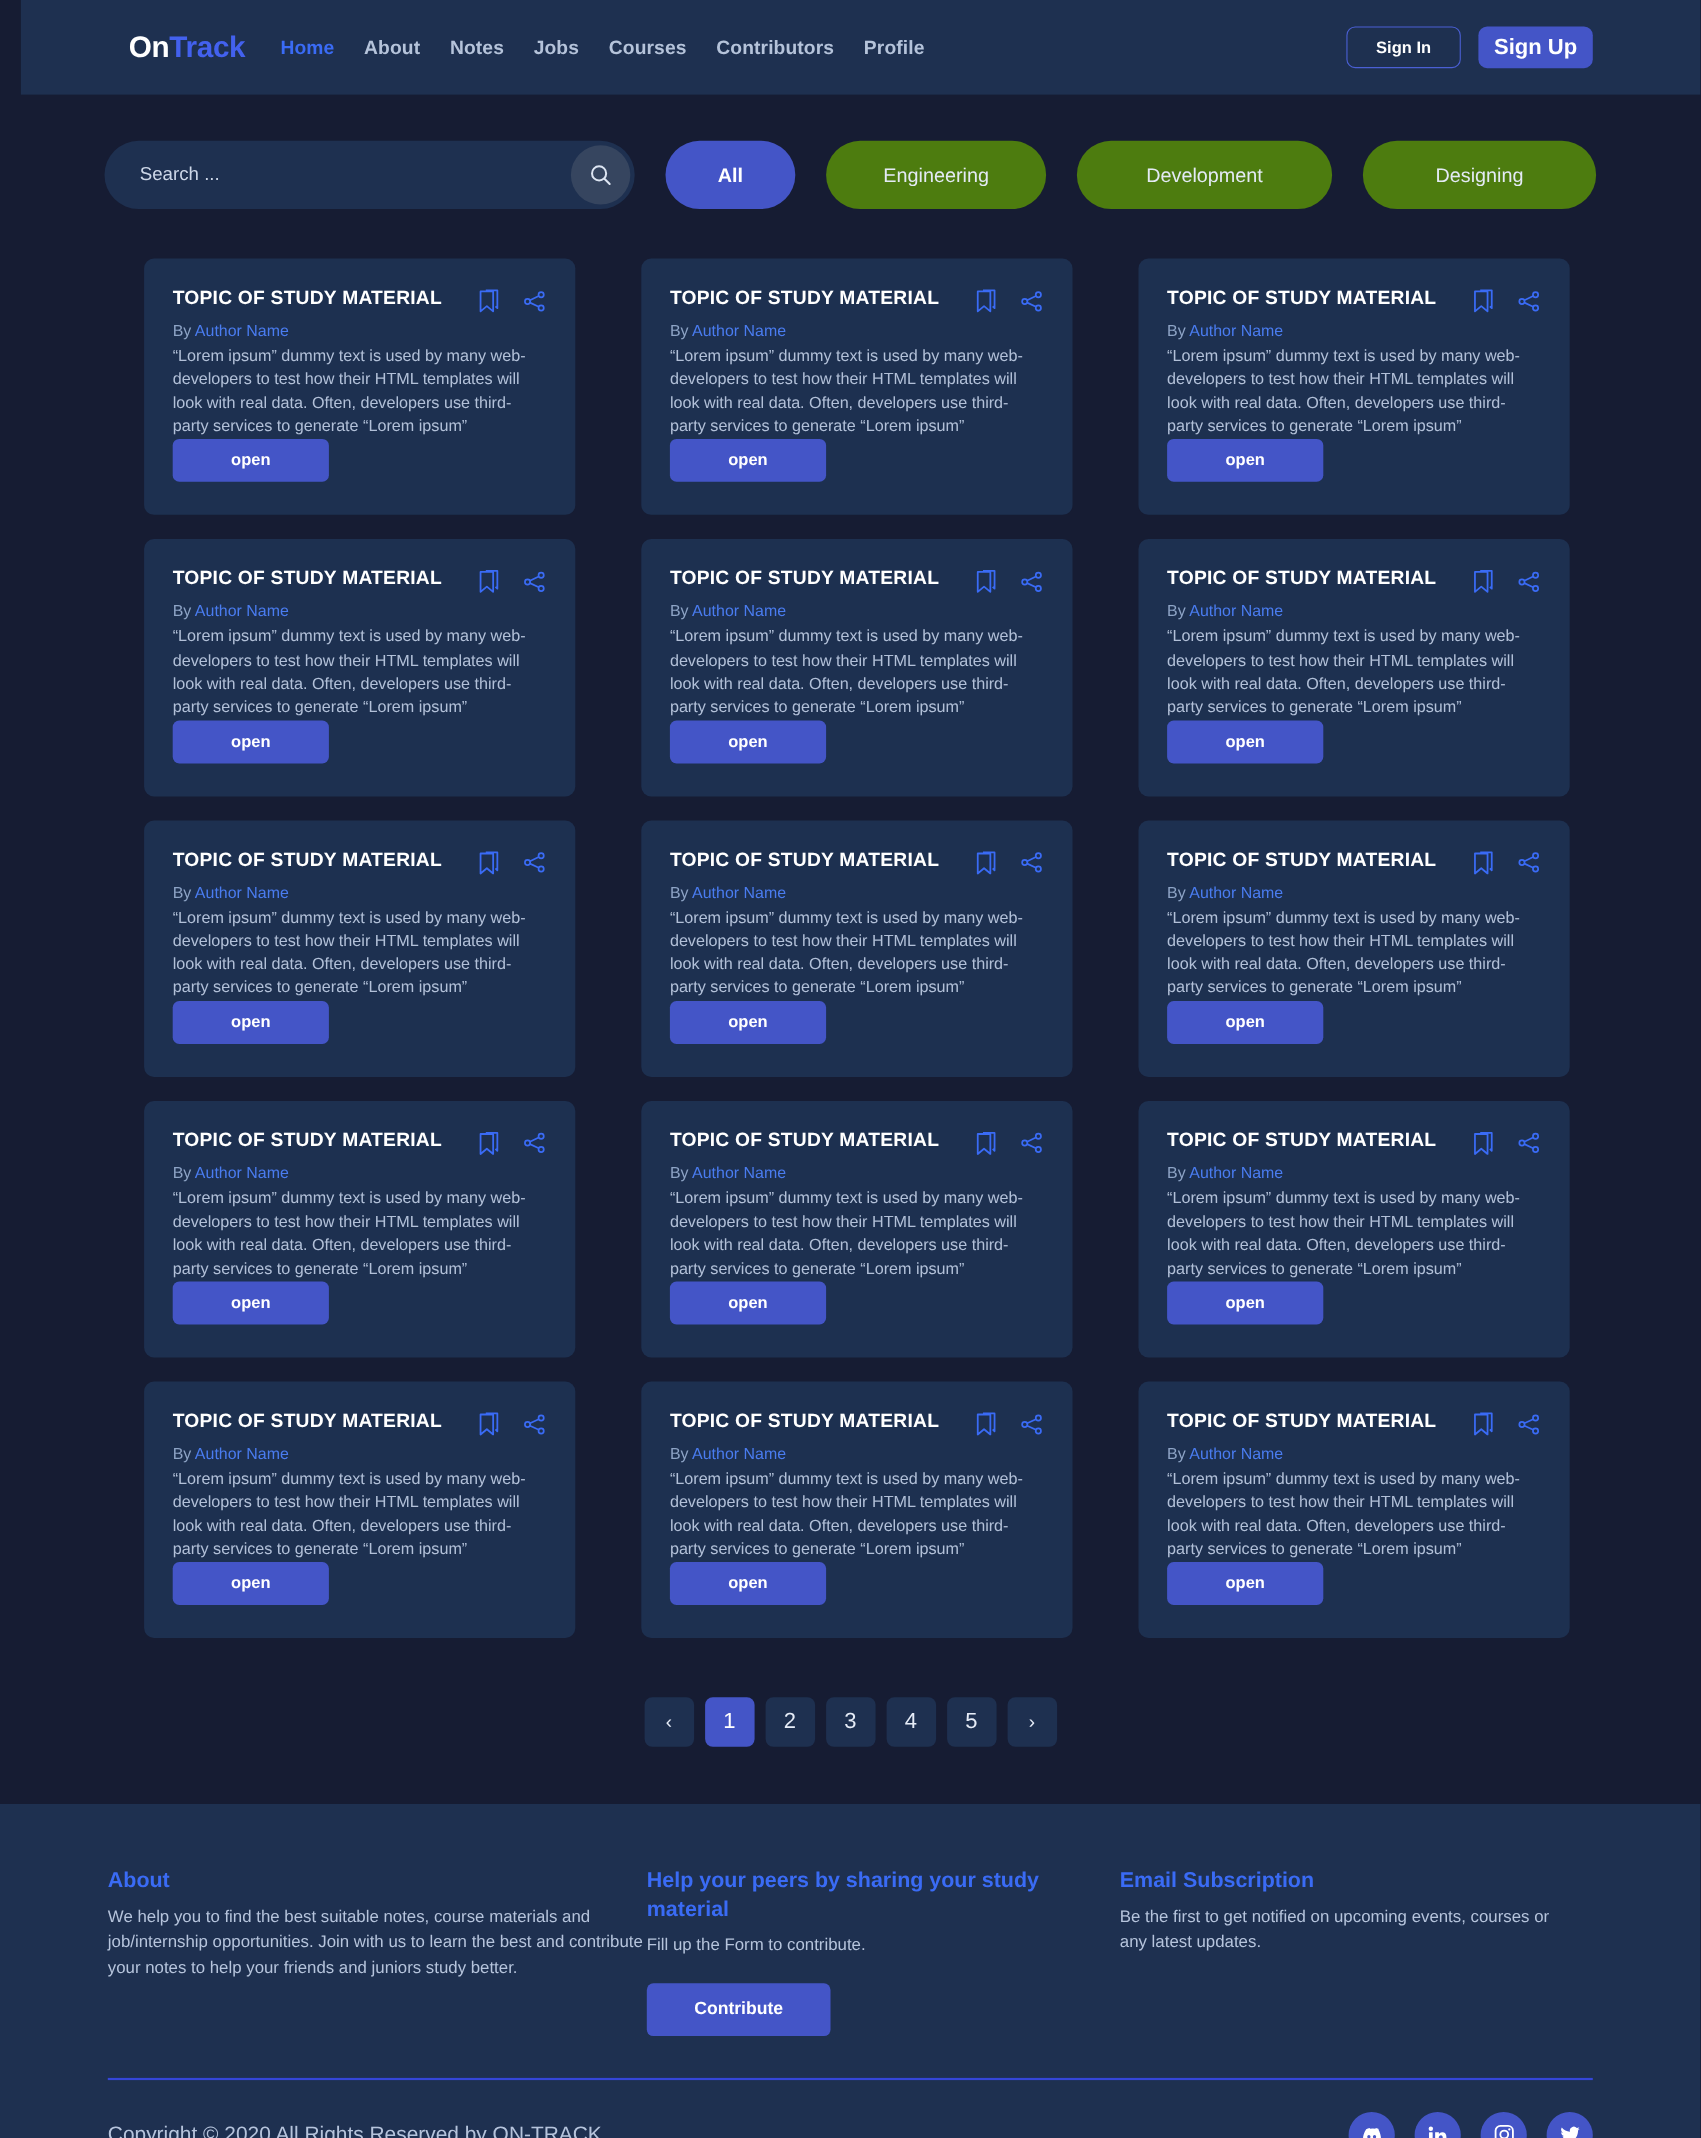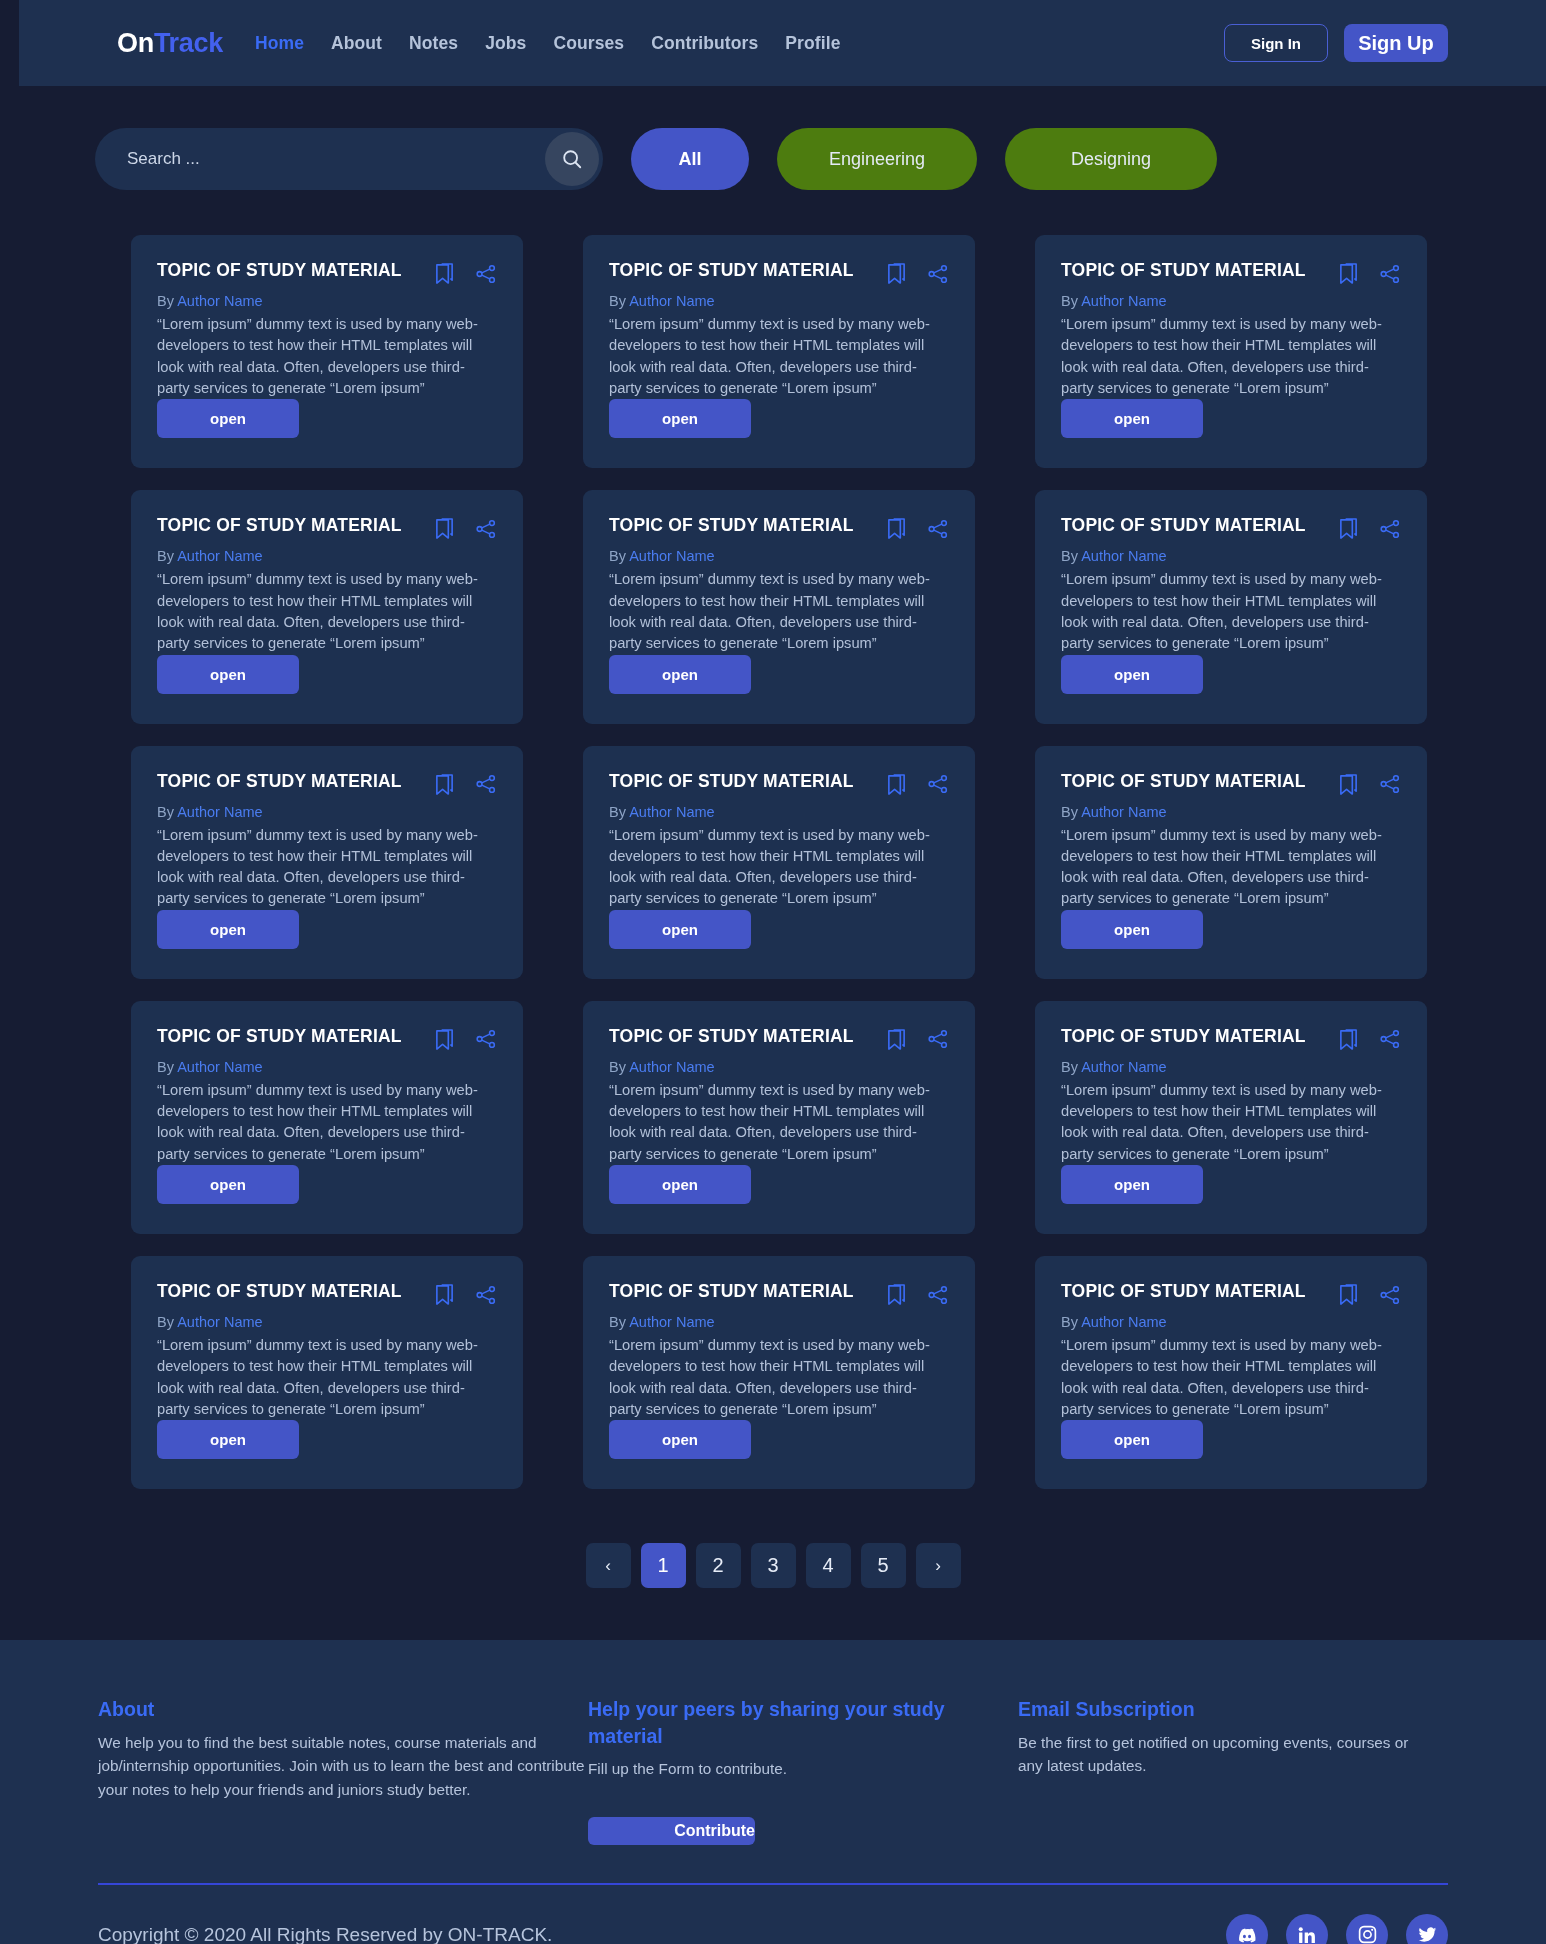--- a/index.html
+++ b/index.html
@@ -126,25 +126,24 @@
   .footer-cols{ display:flex; }
   .fcol-about{ width:490px; }
   .fcol-help{ width:430px; }
   .fcol-mail{ width:400px; }
   .f-title{
     font-size:19.5px; font-weight:bold; color:#3a6bf5;
     line-height:1.35; margin-bottom:8px;
   }
   .f-text{ font-size:15.3px; line-height:1.55; color:#b6c4dc; }
   .btn-contribute{
-    margin-top:36px; width:167px; height:28px; border-radius:6px;
+    margin-top:22px; width:167px; height:48px; border-radius:6px;
     border:none; background:#4455c7; color:#ffffff;
     font-size:16px; font-weight:bold; cursor:pointer;
     font-family:"Liberation Sans", sans-serif;
-    text-align:right;
   }
   .mail-wrap{
     margin-top:24px; position:relative;
     width:392px; height:53px; background:#181f38; border-radius:27px;
     display:flex; align-items:center;
   }
   .mail-input{
     flex:1; background:transparent; border:none; outline:none;
     height:100%; padding:0 62px 0 26px;
     color:#e2e9f6; font-size:15.5px; font-weight:bold;
@@ -197,20 +196,21 @@
     <button class="search-btn">
       <svg width="22" height="22" viewBox="0 0 24 24" fill="none" stroke="#dde5f2" stroke-width="2">
         <circle cx="10.5" cy="10.5" r="7"></circle>
         <line x1="15.8" y1="15.8" x2="21" y2="21" stroke-linecap="round"></line>
       </svg>
     </button>
   </div>
   <div style="display:flex; gap:28px;" id="filter-group">
       <button class="filter-btn w-all active">All</button>
       <button class="filter-btn w-eng">Engineering</button>
+      <button class="filter-btn w-dev">Development</button>
       <button class="filter-btn w-des">Designing</button>
     </div>
 </div>
 
 <div class="grid" id="card-grid">
     <div class="card">
       <div class="card-head">
         <div class="card-title">TOPIC OF STUDY MATERIAL</div>
         <div class="card-icons">
           <button class="icon-btn"><svg width="21" height="23" viewBox="0 0 22 24" fill="none" stroke="#3a6bf5" stroke-width="1.7" stroke-linejoin="round">

